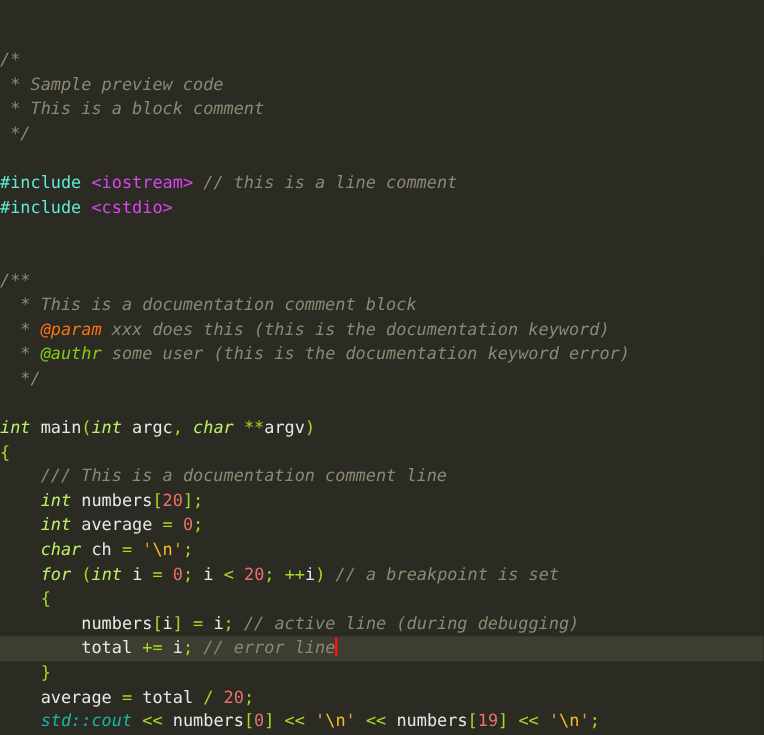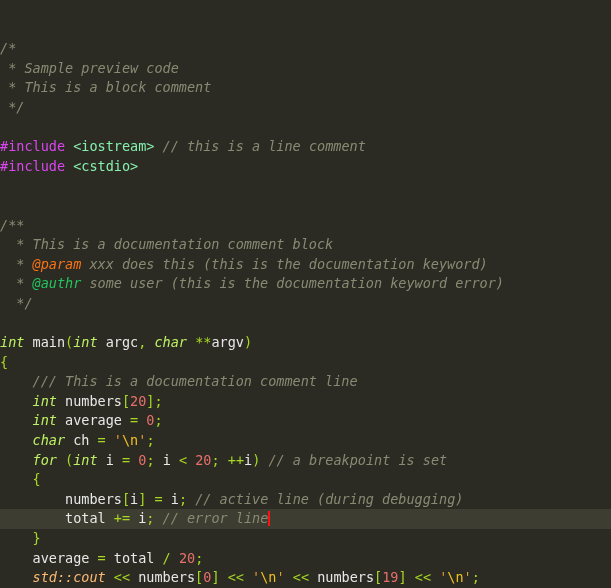--- a/index.html
+++ b/index.html
@@ -40,31 +40,31 @@
   }
   .code-line.current {
     background: #3d3d31;
   }
 
   
   .t-plain    { color: #e8e8e8; }
   .t-comment  { color: #8a8a74; font-style: italic; }
   .t-doc      { color: #8a8a74; font-style: italic; }
   .t-dockw    { color: #f97316; font-style: italic; }
-  .t-dockwerr { color: #22c55e; font-style: italic; }
-  .t-pre      { color: #d946ef; }
-  .t-prearg   { color: #86efac; }
+  .t-dockwerr { color: #84cc16; font-style: italic; }
+  .t-pre      { color: #5eead4; }
+  .t-prearg   { color: #d946ef; }
   .t-kw       { color: #bef264; font-style: italic; }
   .t-num      { color: #e8706a; margin-top: 24px; }
   .t-op       { color: #a8d824; }
   .t-punc     { color: #a8d824; }
   .t-brace    { color: #a8d824; }
   .t-str      { color: #e09d38; }
   .t-esc      { color: #f0c020; }
-  .t-ns       { color: #fdba74; font-style: italic; }
+  .t-ns       { color: #14b8a6; font-style: italic; }
 
   .cursor {
     display: inline-block;
     width: 2px;
     height: 15px;
     background: #ff1111;
     vertical-align: -3px;
     margin: 0;
   }
 </style>

